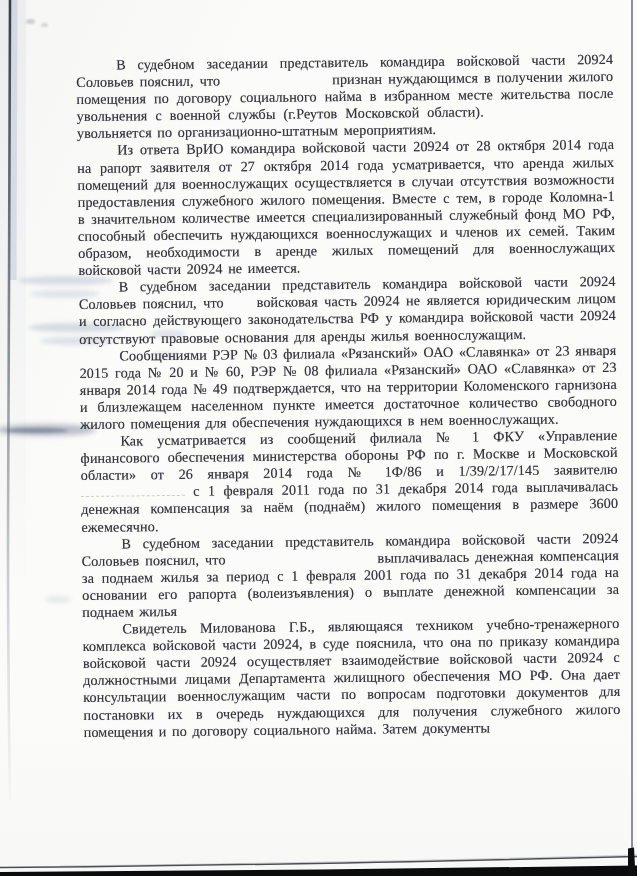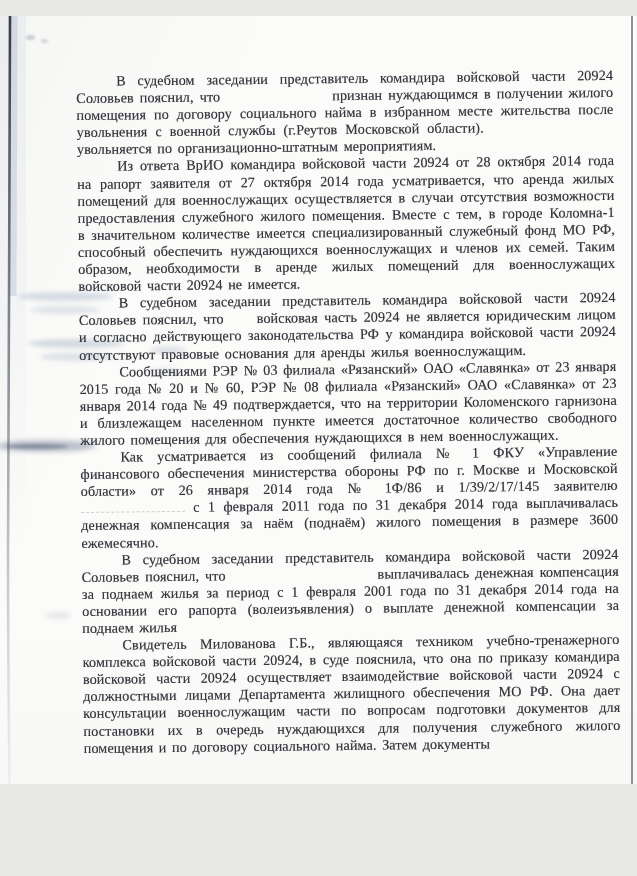--- a/index.html
+++ b/index.html
@@ -1,19 +1,19 @@
 <!DOCTYPE html>
 <html style="--paper: #fbfbf9; --ink: #34353d;"><head>
 <meta charset="utf-8">
 <style>
   html,body{margin:0;padding:0;background:#e8e8e6;}
   .page{
     position:relative;
-    width:637px;height:768px;
-    margin:16px auto;
+    width:637px;height:876px;
+    margin:0 auto;
     background:
       linear-gradient(115deg, rgba(120,130,150,0.04), rgba(0,0,0,0) 28%),
       linear-gradient(0deg, rgba(140,145,155,0.03), rgba(0,0,0,0) 20%),
       var(--paper,#fbfbf9);
     overflow:hidden;
     font-family:"Liberation Serif","DejaVu Serif",serif;
   }
   .text-block{
     position:absolute;
     left:76px; top:54px; width:537px;

